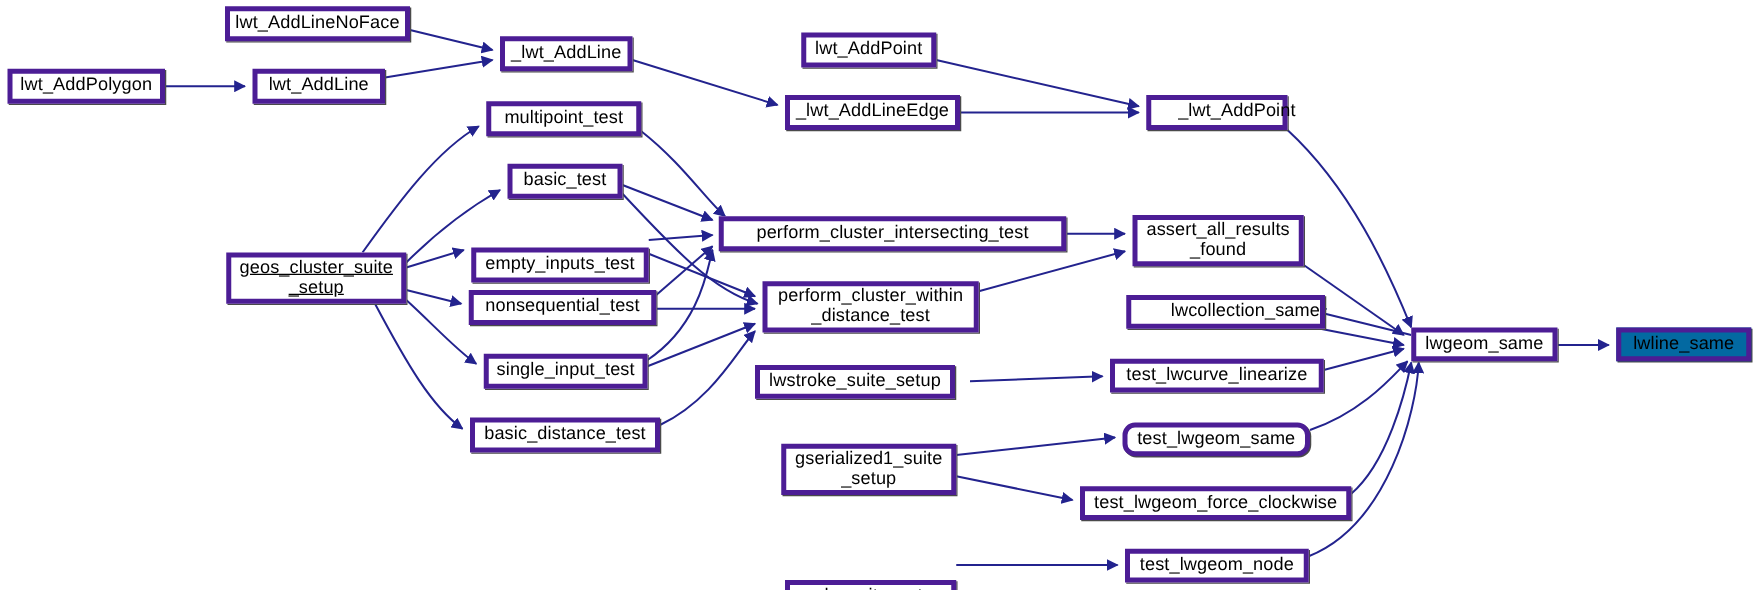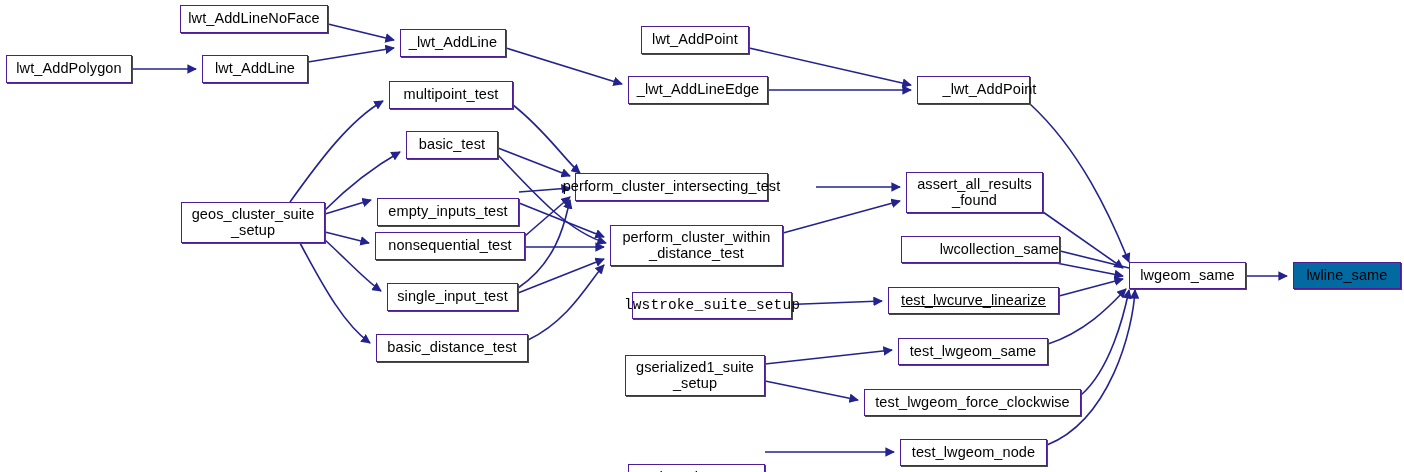--- a/index.html
+++ b/index.html
@@ -8,21 +8,21 @@
     position:relative;
     width:1404px;height:472px;
     background:#ffffff;
     font-family:"Liberation Sans", sans-serif;
     overflow:hidden;
   }
   #edge-layer{position:absolute;left:0;top:0;width:1404px;height:472px;}
   .node{
     position:absolute;
     box-sizing:border-box;
-    border:1px solid #4c1d95;
+    border:4px solid #4c1d95;
     background:#ffffff;
     color:#000000;
     display:flex;
     align-items:center;
     justify-content:center;
     text-align:center;
     font-size:14.5px;
     line-height:1.08;
     letter-spacing:0.1px;
     white-space:pre;
@@ -86,35 +86,35 @@
       <div class="node" style="left: 6px; top: 55px; width: 126px; height: 28px;"><span class="node-label">lwt_AddPolygon</span></div>
       <div class="node" style="left: 180px; top: 5px; width: 148px; height: 28px;"><span class="node-label">lwt_AddLineNoFace</span></div>
       <div class="node" style="left: 202px; top: 55px; width: 106px; height: 28px;"><span class="node-label">lwt_AddLine</span></div>
       <div class="node" style="left: 400px; top: 29px; width: 106px; height: 28px;"><span class="node-label">_lwt_AddLine</span></div>
       <div class="node" style="left: 641px; top: 26px; width: 108px; height: 28px;"><span class="node-label">lwt_AddPoint</span></div>
       <div class="node" style="left: 628px; top: 76px; width: 140px; height: 28px;"><span class="node-label">_lwt_AddLineEdge</span></div>
       <div class="node" style="left: 917px; top: 76px; width: 113px; height: 28px; padding-left: 32px;"><span class="node-label">_lwt_AddPoint</span></div>
       <div class="node" style="left: 389px; top: 81px; width: 124px; height: 28px;"><span class="node-label">multipoint_test</span></div>
       <div class="node" style="left: 406px; top: 131px; width: 92px; height: 28px;"><span class="node-label">basic_test</span></div>
       <div class="node" style="left: 377px; top: 181px; width: 142px; height: 28px; margin-top: 17px;"><span class="node-label">empty_inputs_test</span></div>
-      <div class="node" style="left: 181px; top: 202px; width: 144px; height: 41px;"><span class="node-label">geos_cluster_suite
+      <div class="node" style="left: 181px; top: 202px; width: 144px; height: 41px; text-decoration: underline;"><span class="node-label">geos_cluster_suite
 _setup</span></div>
       <div class="node" style="left: 375px; top: 232px; width: 150px; height: 28px;"><span class="node-label">nonsequential_test</span></div>
       <div class="node" style="left: 387px; top: 283px; width: 131px; height: 28px;"><span class="node-label">single_input_test</span></div>
       <div class="node" style="left: 376px; top: 334px; width: 152px; height: 28px;"><span class="node-label">basic_distance_test</span></div>
-      <div class="node" style="left: 575px; top: 173px; width: 193px; height: 28px;"><span class="node-label">perform_cluster_intersecting_test</span></div>
+      <div class="node" style="left: 575px; top: 173px; width: 278px; height: 28px;"><span class="node-label">perform_cluster_intersecting_test</span></div>
       <div class="node" style="left: 610px; top: 225px; width: 173px; height: 41px;"><span class="node-label">perform_cluster_within
 _distance_test</span></div>
-      <div class="node" style="left: 632px; top: 292px; width: 160px; height: 27px; font-family: Liberation Mono, monospace;"><span class="node-label">lwstroke_suite_setup</span></div>
+      <div class="node" style="left: 604px; top: 292px; width: 160px; height: 27px;"><span class="node-label">lwstroke_suite_setup</span></div>
       <div class="node" style="left: 625px; top: 355px; width: 140px; height: 41px;"><span class="node-label">gserialized1_suite
 _setup</span></div>
       <div class="node" style="left: 628px; top: 439px; width: 137px; height: 27px; margin-top: 25px;"><span class="node-label">node_suite_setup</span></div>
       <div class="node" style="left: 906px; top: 172px; width: 137px; height: 41px;"><span class="node-label">assert_all_results
 _found</span></div>
       <div class="node" style="left: 901px; top: 236px; width: 159px; height: 27px; justify-content: flex-end;"><span class="node-label">lwcollection_same</span></div>
-      <div class="node" style="left: 888px; top: 287px; width: 171px; height: 27px; text-decoration: underline;"><span class="node-label">test_lwcurve_linearize</span></div>
-      <div class="node" style="left: 898px; top: 338px; width: 150px; height: 27px;"><span class="node-label">test_lwgeom_same</span></div>
+      <div class="node" style="left: 888px; top: 287px; width: 171px; height: 27px;"><span class="node-label">test_lwcurve_linearize</span></div>
+      <div class="node" style="left: 898px; top: 338px; width: 150px; height: 27px; border-radius: 10px;"><span class="node-label">test_lwgeom_same</span></div>
       <div class="node" style="left: 864px; top: 389px; width: 217px; height: 27px;"><span class="node-label">test_lwgeom_force_clockwise</span></div>
       <div class="node" style="left: 900px; top: 439px; width: 147px; height: 27px;"><span class="node-label">test_lwgeom_node</span></div>
       <div class="node" style="left: 1129px; top: 262px; width: 117px; height: 27px;"><span class="node-label">lwgeom_same</span></div>
       <div class="node highlight" style="left: 1293px; top: 262px; width: 108px; height: 27px;"><span class="node-label">lwline_same</span></div>
     </div>
 </div>
 
 </body></html>

